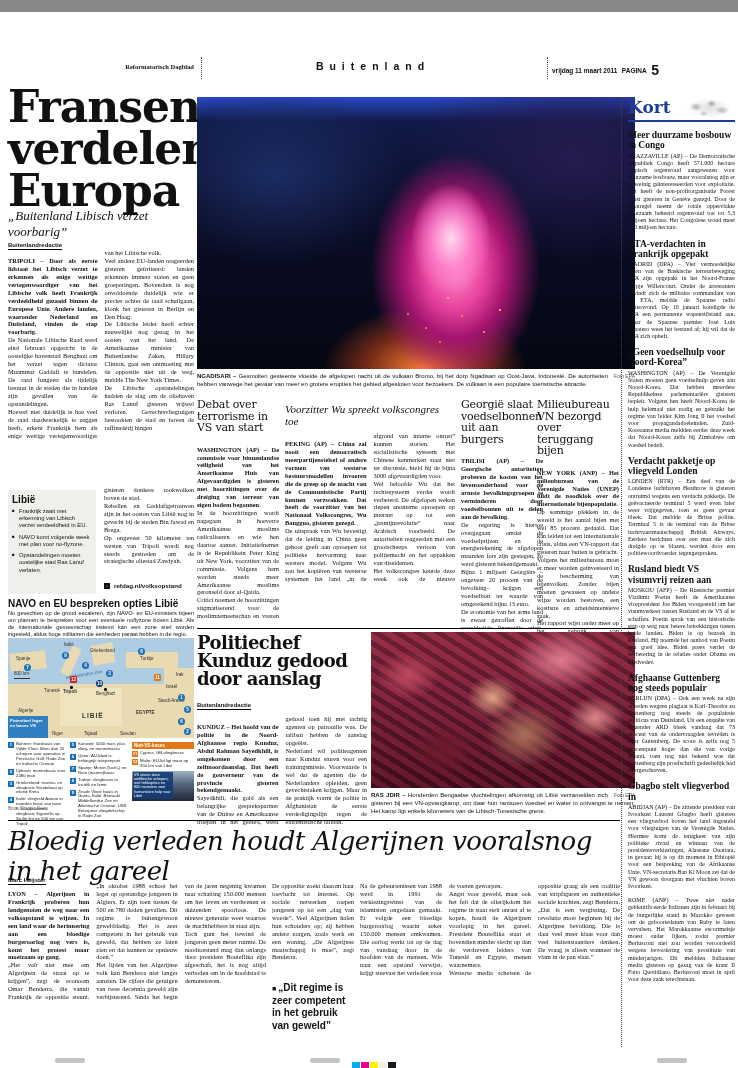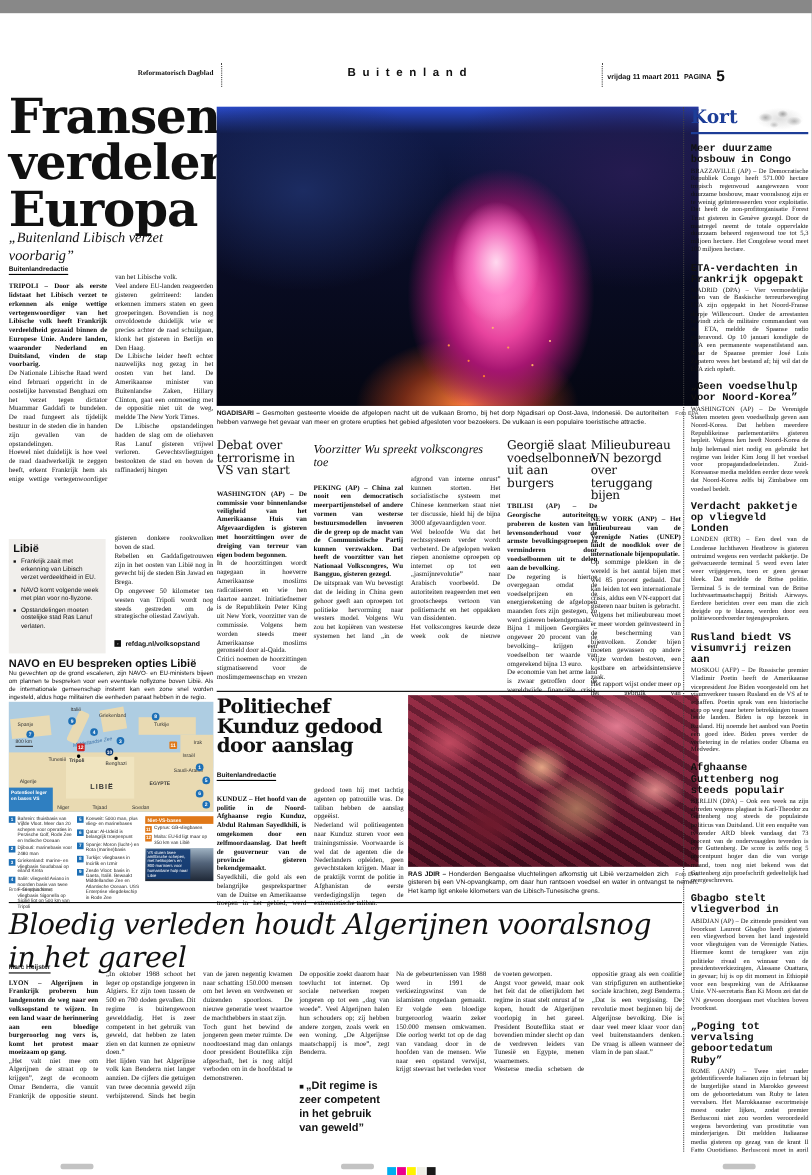--- a/index.html
+++ b/index.html
@@ -12,21 +12,21 @@
   .body-text{font-size:6.4px;line-height:1.24;text-align:justify;white-space:pre-line;overflow:hidden;}
   .lead-par{font-weight:bold;}
   .cols2{column-count:2;column-gap:7px;}
   .cols3{column-count:3;column-gap:7px;}
   .byline{font-family:"Liberation Sans",sans-serif;font-size:6px;font-weight:bold;
           border-bottom:1px solid #000;display:inline-block;padding-bottom:1px;}
   .caption{font-family:"Liberation Sans",sans-serif;font-size:6px;line-height:1.3;text-align:justify;}
   .cap-loc{font-weight:bold;}
   .cap-credit{font-family:"Liberation Sans",sans-serif;font-size:5px;color:#555;float:right;margin-left:6px;}
   .rowhead{font-family:"DejaVu Serif",serif;font-weight:normal;font-size:11px;line-height:1.05;letter-spacing:-0.2px;}
-  .kort-title{font-family:Liberation Mono, monospace;font-weight:bold;font-size:9.5px;line-height:1.08;margin:0 0 2px 0;}
+  .kort-title{font-family:Liberation Serif, serif;font-weight:bold;font-size:9.5px;line-height:1.08;margin:0 0 2px 0;}
   .kort-body{font-size:6px;line-height:1.2;text-align:justify;}
   .kort-item{margin-bottom:7px;}
   .mapword{position:absolute;font-family:"Liberation Sans",sans-serif;font-size:4.6px;color:#333;white-space:nowrap;}
   .badge{position:absolute;width:7px;height:7px;border-radius:50%;background:#1d6fb5;color:#fff;
          font-family:"Liberation Sans",sans-serif;font-size:4.5px;font-weight:bold;text-align:center;line-height:7px;}
   .badge.orange{background:#e07818;border-radius:1px;}
   .badge.navy{background:#0b3a74;}
   .badge.red{background:#cc2222;border-radius:1px;}
   .leg-item{display:flex;gap:2px;margin-bottom:2px;}
   .leg-n{flex:0 0 6px;width:6px;height:6px;background:#1d6fb5;color:#fff;font-family:"Liberation Sans",sans-serif;
@@ -333,21 +333,20 @@
     </div>
     <div class="kort-item">
       <div class="kort-title">Afghaanse Guttenberg nog steeds populair</div>
       <div class="kort-body">BERLIJN (DPA) – Ook een week na zijn aftreden wegens plagiaat is Karl-Theodor zu Guttenberg nog steeds de populairste politicus van Duitsland. Uit een enquête van tv-zender ARD bleek vandaag dat 73 procent van de ondervraagden tevreden is over Guttenberg. De score is zelfs nog 5 procentpunt hoger dan die van vorige maand, toen nog niet bekend was dat Guttenberg zijn proefschrift gedeeltelijk had overgeschreven.</div>
     </div>
     <div class="kort-item">
       <div class="kort-title">Gbagbo stelt vliegverbod in</div>
       <div class="kort-body">ABIDJAN (AP) – De zittende president van Ivoorkust Laurent Gbagbo heeft gisteren een vliegverbod boven het land ingesteld voor vliegtuigen van de Verenigde Naties. Hiermee komt de terugkeer van zijn politieke rivaal en winnaar van de presidentsverkiezingen, Alassane Ouattara, in gevaar; hij is op dit moment in Ethiopië voor een bespreking van de Afrikaanse Unie. VN-secretaris Ban Ki Moon zei dat de VN gewoon doorgaan met vluchten boven Ivoorkust.</div>
     </div>
     <div class="kort-item">
-      <div class="kort-title">„Poging tot vervalsing geboortedatum Ruby”</div>
       <div class="kort-body">ROME (ANP) – Twee niet nader geïdentificeerde Italianen zijn in februari bij de burgerlijke stand in Marokko geweest om de geboortedatum van Ruby te laten vervalsen. Het Marokkaanse escortmeisje moest ouder lijken, zodat premier Berlusconi niet zou worden veroordeeld wegens bevordering van prostitutie van minderjarigen. Dit meldden Italiaanse media gisteren op gezag van de krant Il Fatto Quotidiano. Berlusconi moet in april voor deze zaak terechtstaan.</div>
     </div>
 
   </div>
 
   <div class="regbar" style="left:55px;top:1046px;"></div>
   <div class="regbar" style="left:310px;top:1046px;"></div>
   <div class="abs" style="left:352px;top:1044px;">
     <span class="csq" id="csq0" style="background: rgb(0, 174, 239);"></span><span class="csq" id="csq1" style="background: rgb(236, 0, 140);"></span><span class="csq" id="csq2" style="background: rgb(255, 242, 0);"></span><span class="csq" id="csq3" style="background: rgb(239, 239, 230);"></span><span class="csq" id="csq4" style="background: rgb(26, 26, 26);"></span>
   </div>

